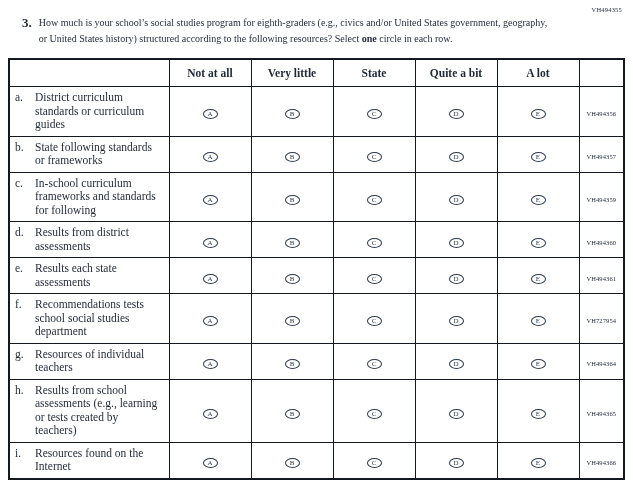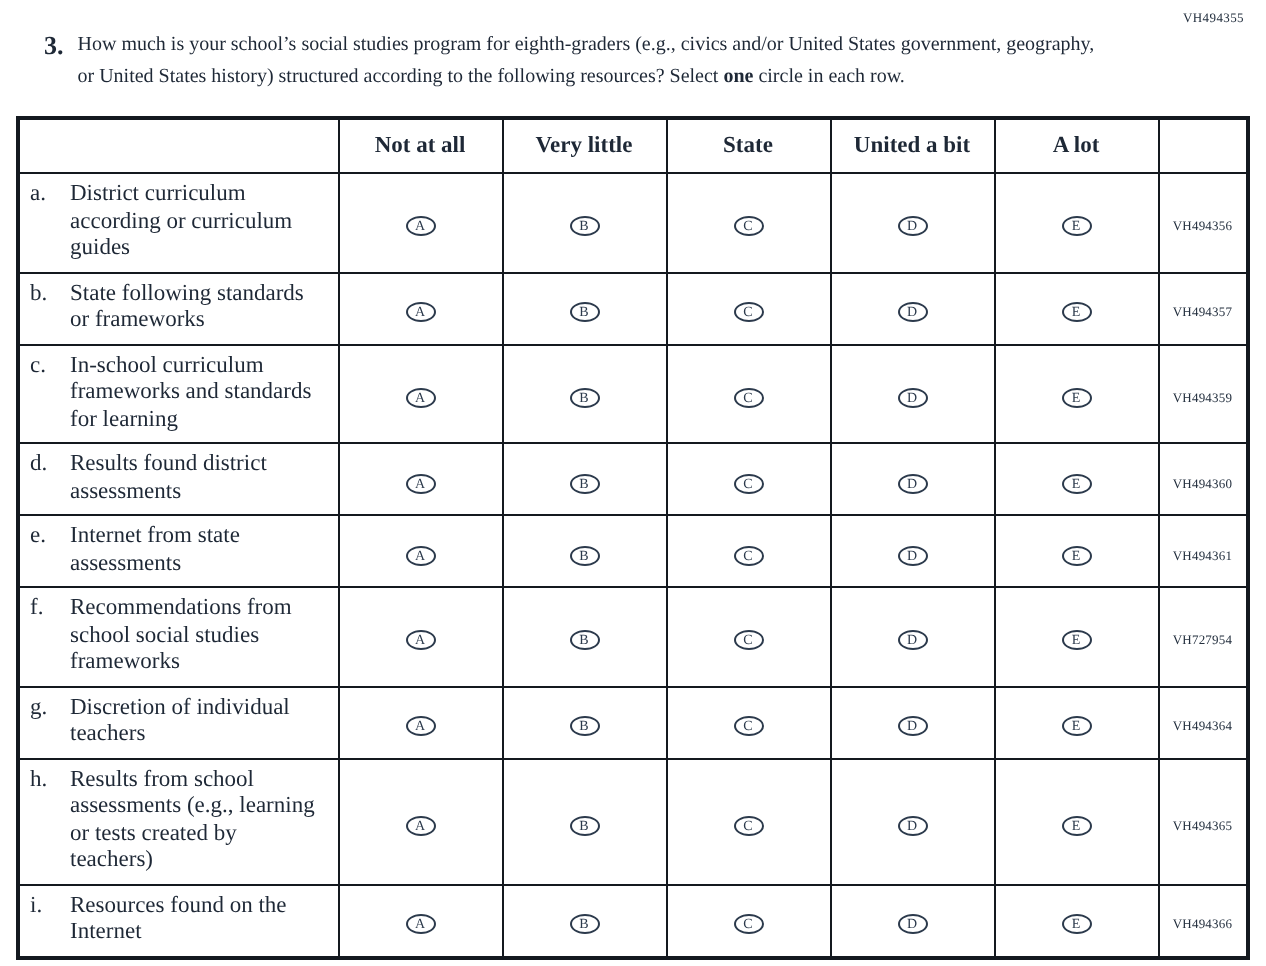--- a/index.html
+++ b/index.html
@@ -112,31 +112,31 @@
     <p class="q-text"><span>How much is your school’s social studies program for eighth-graders (e.g., civics and/or United States government, geography, or United States history) structured according to the following resources? Select </span><b>one</b><span> circle in each row.</span></p>
   </div>
 
   <table class="survey-table">
     <thead>
       <tr>
         <th class="label-col"></th>
         <th class="opt-col">Not at all</th>
         <th class="opt-col">Very little</th>
         <th class="opt-col">State</th>
-        <th class="opt-col">United a bit</th>
+        <th class="opt-col">Quite a bit</th>
         <th class="opt-col">A lot</th>
         <th class="code-col"></th>
       </tr>
     </thead>
     <tbody>
   <tr>
     <td class="label-cell">
       <div class="label-wrap">
         <span class="row-letter">a.</span>
-        <span class="row-label">District curriculum according or curriculum guides</span>
+        <span class="row-label">District curriculum standards or curriculum guides</span>
       </div>
     </td>
     <td class="opt-cell"><span class="circle">A</span></td>
           <td class="opt-cell"><span class="circle">B</span></td>
           <td class="opt-cell"><span class="circle">C</span></td>
           <td class="opt-cell"><span class="circle">D</span></td>
           <td class="opt-cell"><span class="circle">E</span></td>
           <td class="code-cell">
       <span class="row-code">VH494356</span>
     </td>
@@ -156,89 +156,89 @@
           <td class="opt-cell"><span class="circle">E</span></td>
           <td class="code-cell">
       <span class="row-code">VH494357</span>
     </td>
   </tr>
 
   <tr>
     <td class="label-cell">
       <div class="label-wrap">
         <span class="row-letter">c.</span>
-        <span class="row-label">In-school curriculum frameworks and standards for learning</span>
+        <span class="row-label">In-school curriculum frameworks and standards for following</span>
       </div>
     </td>
     <td class="opt-cell"><span class="circle">A</span></td>
           <td class="opt-cell"><span class="circle">B</span></td>
           <td class="opt-cell"><span class="circle">C</span></td>
           <td class="opt-cell"><span class="circle">D</span></td>
           <td class="opt-cell"><span class="circle">E</span></td>
           <td class="code-cell">
       <span class="row-code">VH494359</span>
     </td>
   </tr>
 
   <tr>
     <td class="label-cell">
       <div class="label-wrap">
         <span class="row-letter">d.</span>
-        <span class="row-label">Results found district assessments</span>
+        <span class="row-label">Results from district assessments</span>
       </div>
     </td>
     <td class="opt-cell"><span class="circle">A</span></td>
           <td class="opt-cell"><span class="circle">B</span></td>
           <td class="opt-cell"><span class="circle">C</span></td>
           <td class="opt-cell"><span class="circle">D</span></td>
           <td class="opt-cell"><span class="circle">E</span></td>
           <td class="code-cell">
       <span class="row-code">VH494360</span>
     </td>
   </tr>
 
   <tr>
     <td class="label-cell">
       <div class="label-wrap">
         <span class="row-letter">e.</span>
-        <span class="row-label">Internet from state assessments</span>
+        <span class="row-label">Results each state assessments</span>
       </div>
     </td>
     <td class="opt-cell"><span class="circle">A</span></td>
           <td class="opt-cell"><span class="circle">B</span></td>
           <td class="opt-cell"><span class="circle">C</span></td>
           <td class="opt-cell"><span class="circle">D</span></td>
           <td class="opt-cell"><span class="circle">E</span></td>
           <td class="code-cell">
       <span class="row-code">VH494361</span>
     </td>
   </tr>
 
   <tr>
     <td class="label-cell">
       <div class="label-wrap">
         <span class="row-letter">f.</span>
-        <span class="row-label">Recommendations from school social studies frameworks</span>
+        <span class="row-label">Recommendations tests school social studies department</span>
       </div>
     </td>
     <td class="opt-cell"><span class="circle">A</span></td>
           <td class="opt-cell"><span class="circle">B</span></td>
           <td class="opt-cell"><span class="circle">C</span></td>
           <td class="opt-cell"><span class="circle">D</span></td>
           <td class="opt-cell"><span class="circle">E</span></td>
           <td class="code-cell">
       <span class="row-code">VH727954</span>
     </td>
   </tr>
 
   <tr>
     <td class="label-cell">
       <div class="label-wrap">
         <span class="row-letter">g.</span>
-        <span class="row-label">Discretion of individual teachers</span>
+        <span class="row-label">Resources of individual teachers</span>
       </div>
     </td>
     <td class="opt-cell"><span class="circle">A</span></td>
           <td class="opt-cell"><span class="circle">B</span></td>
           <td class="opt-cell"><span class="circle">C</span></td>
           <td class="opt-cell"><span class="circle">D</span></td>
           <td class="opt-cell"><span class="circle">E</span></td>
           <td class="code-cell">
       <span class="row-code">VH494364</span>
     </td>

